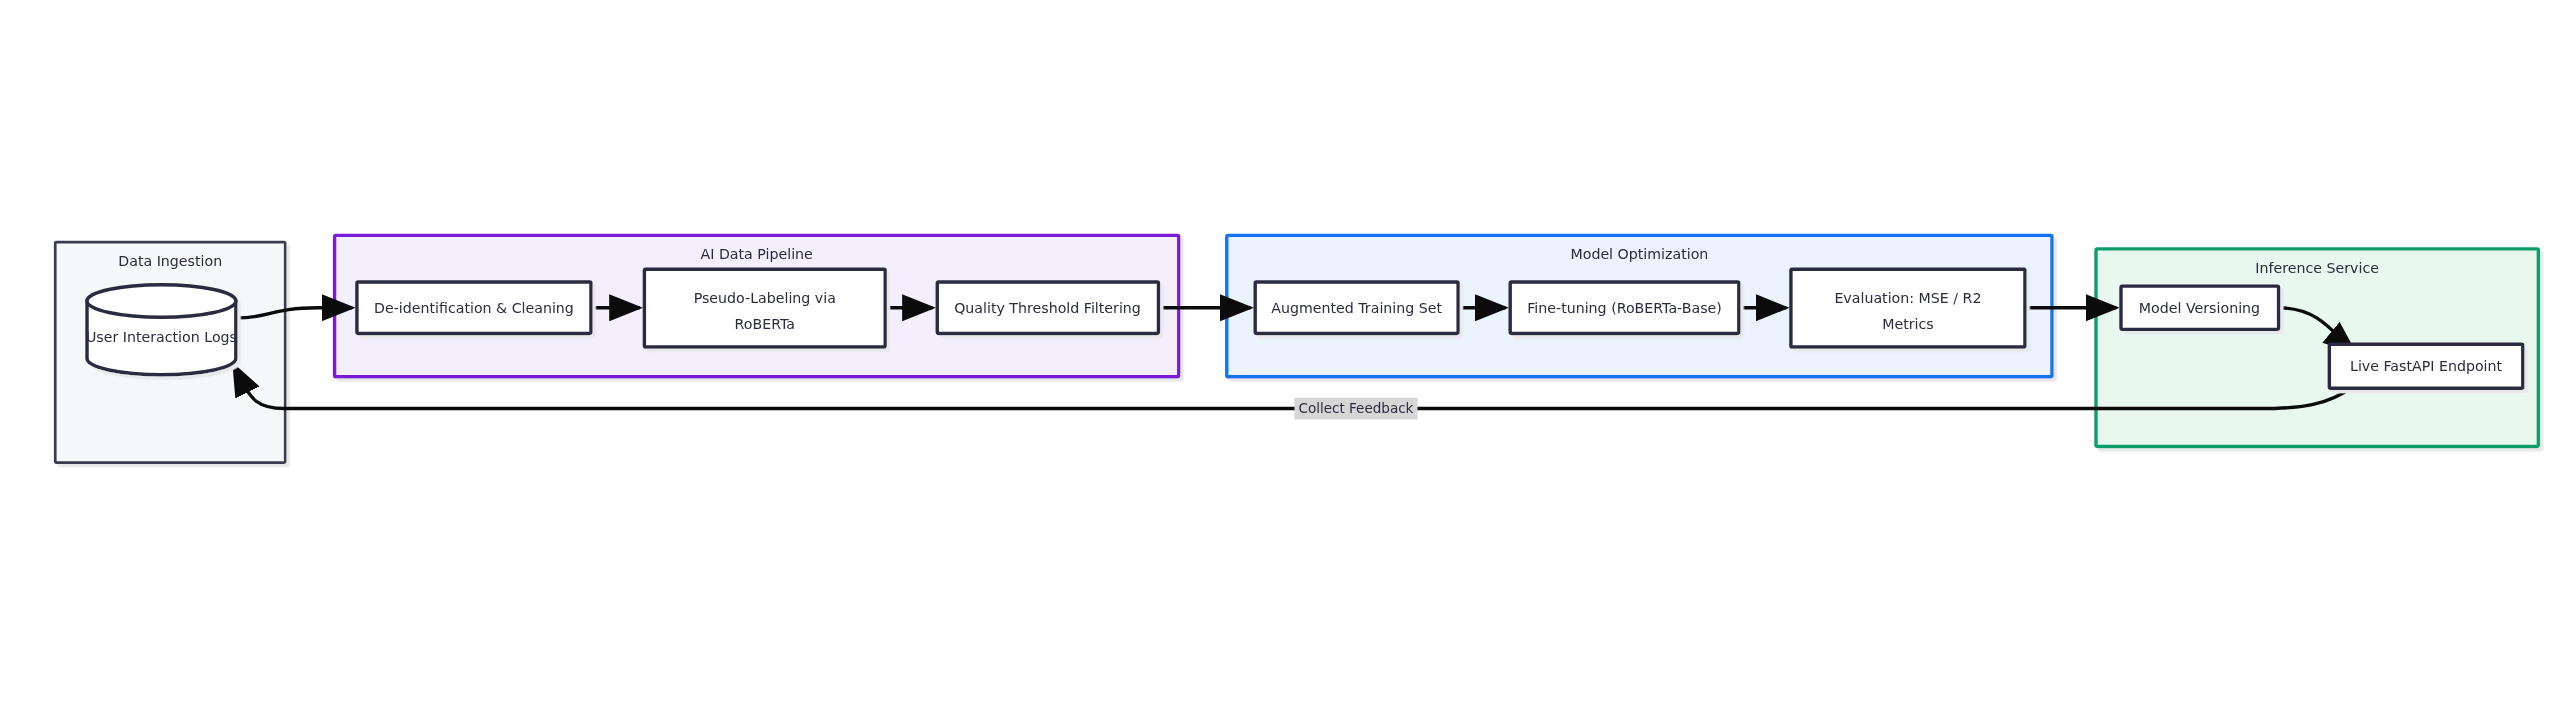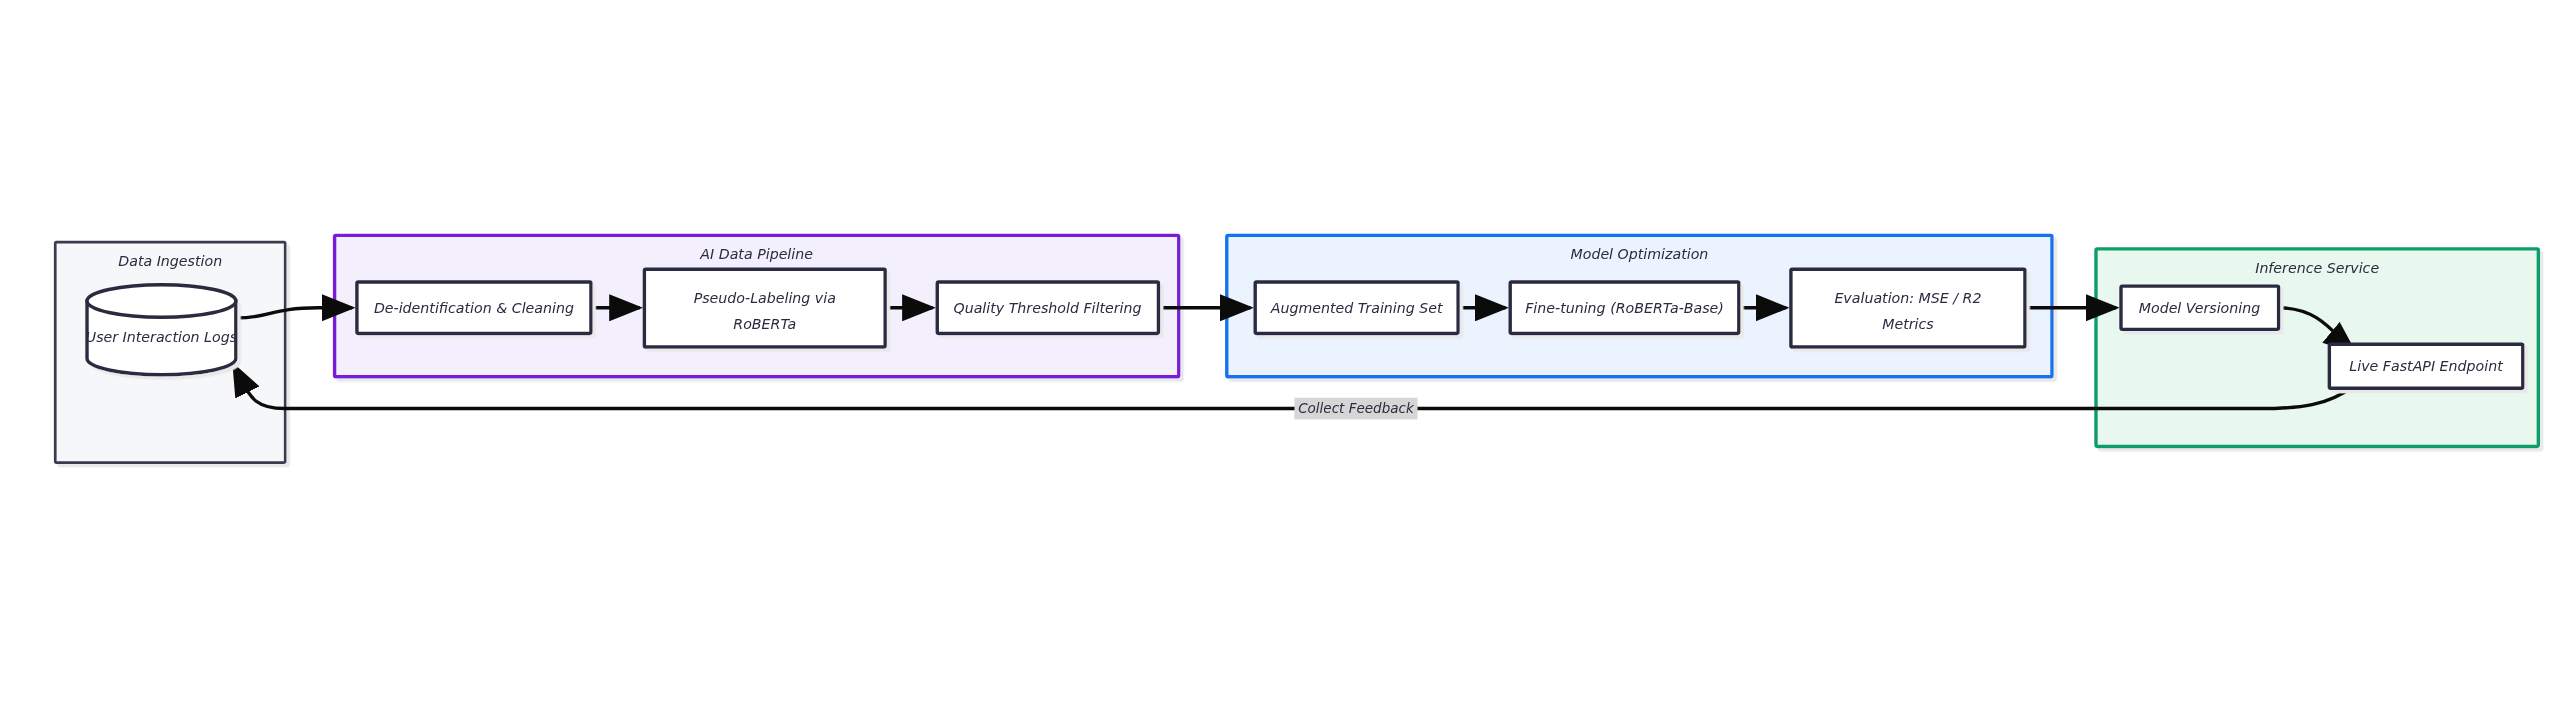--- a/index.html
+++ b/index.html
@@ -11,21 +11,20 @@
     width: 2576px;
     height: 717px;
     font-family: "DejaVu Sans", sans-serif;
     overflow: hidden;
   }
   #diagram-root {
     position: relative;
     width: 2240px;
     height: 717px;
     background: #ffffff;
-    font-style: italic;
   }
   svg#flow-svg {
     position: absolute;
     left: 0;
     top: 0;
     width: 2576px;
     height: 717px;
     display: block;
   }
   .cluster-label,

